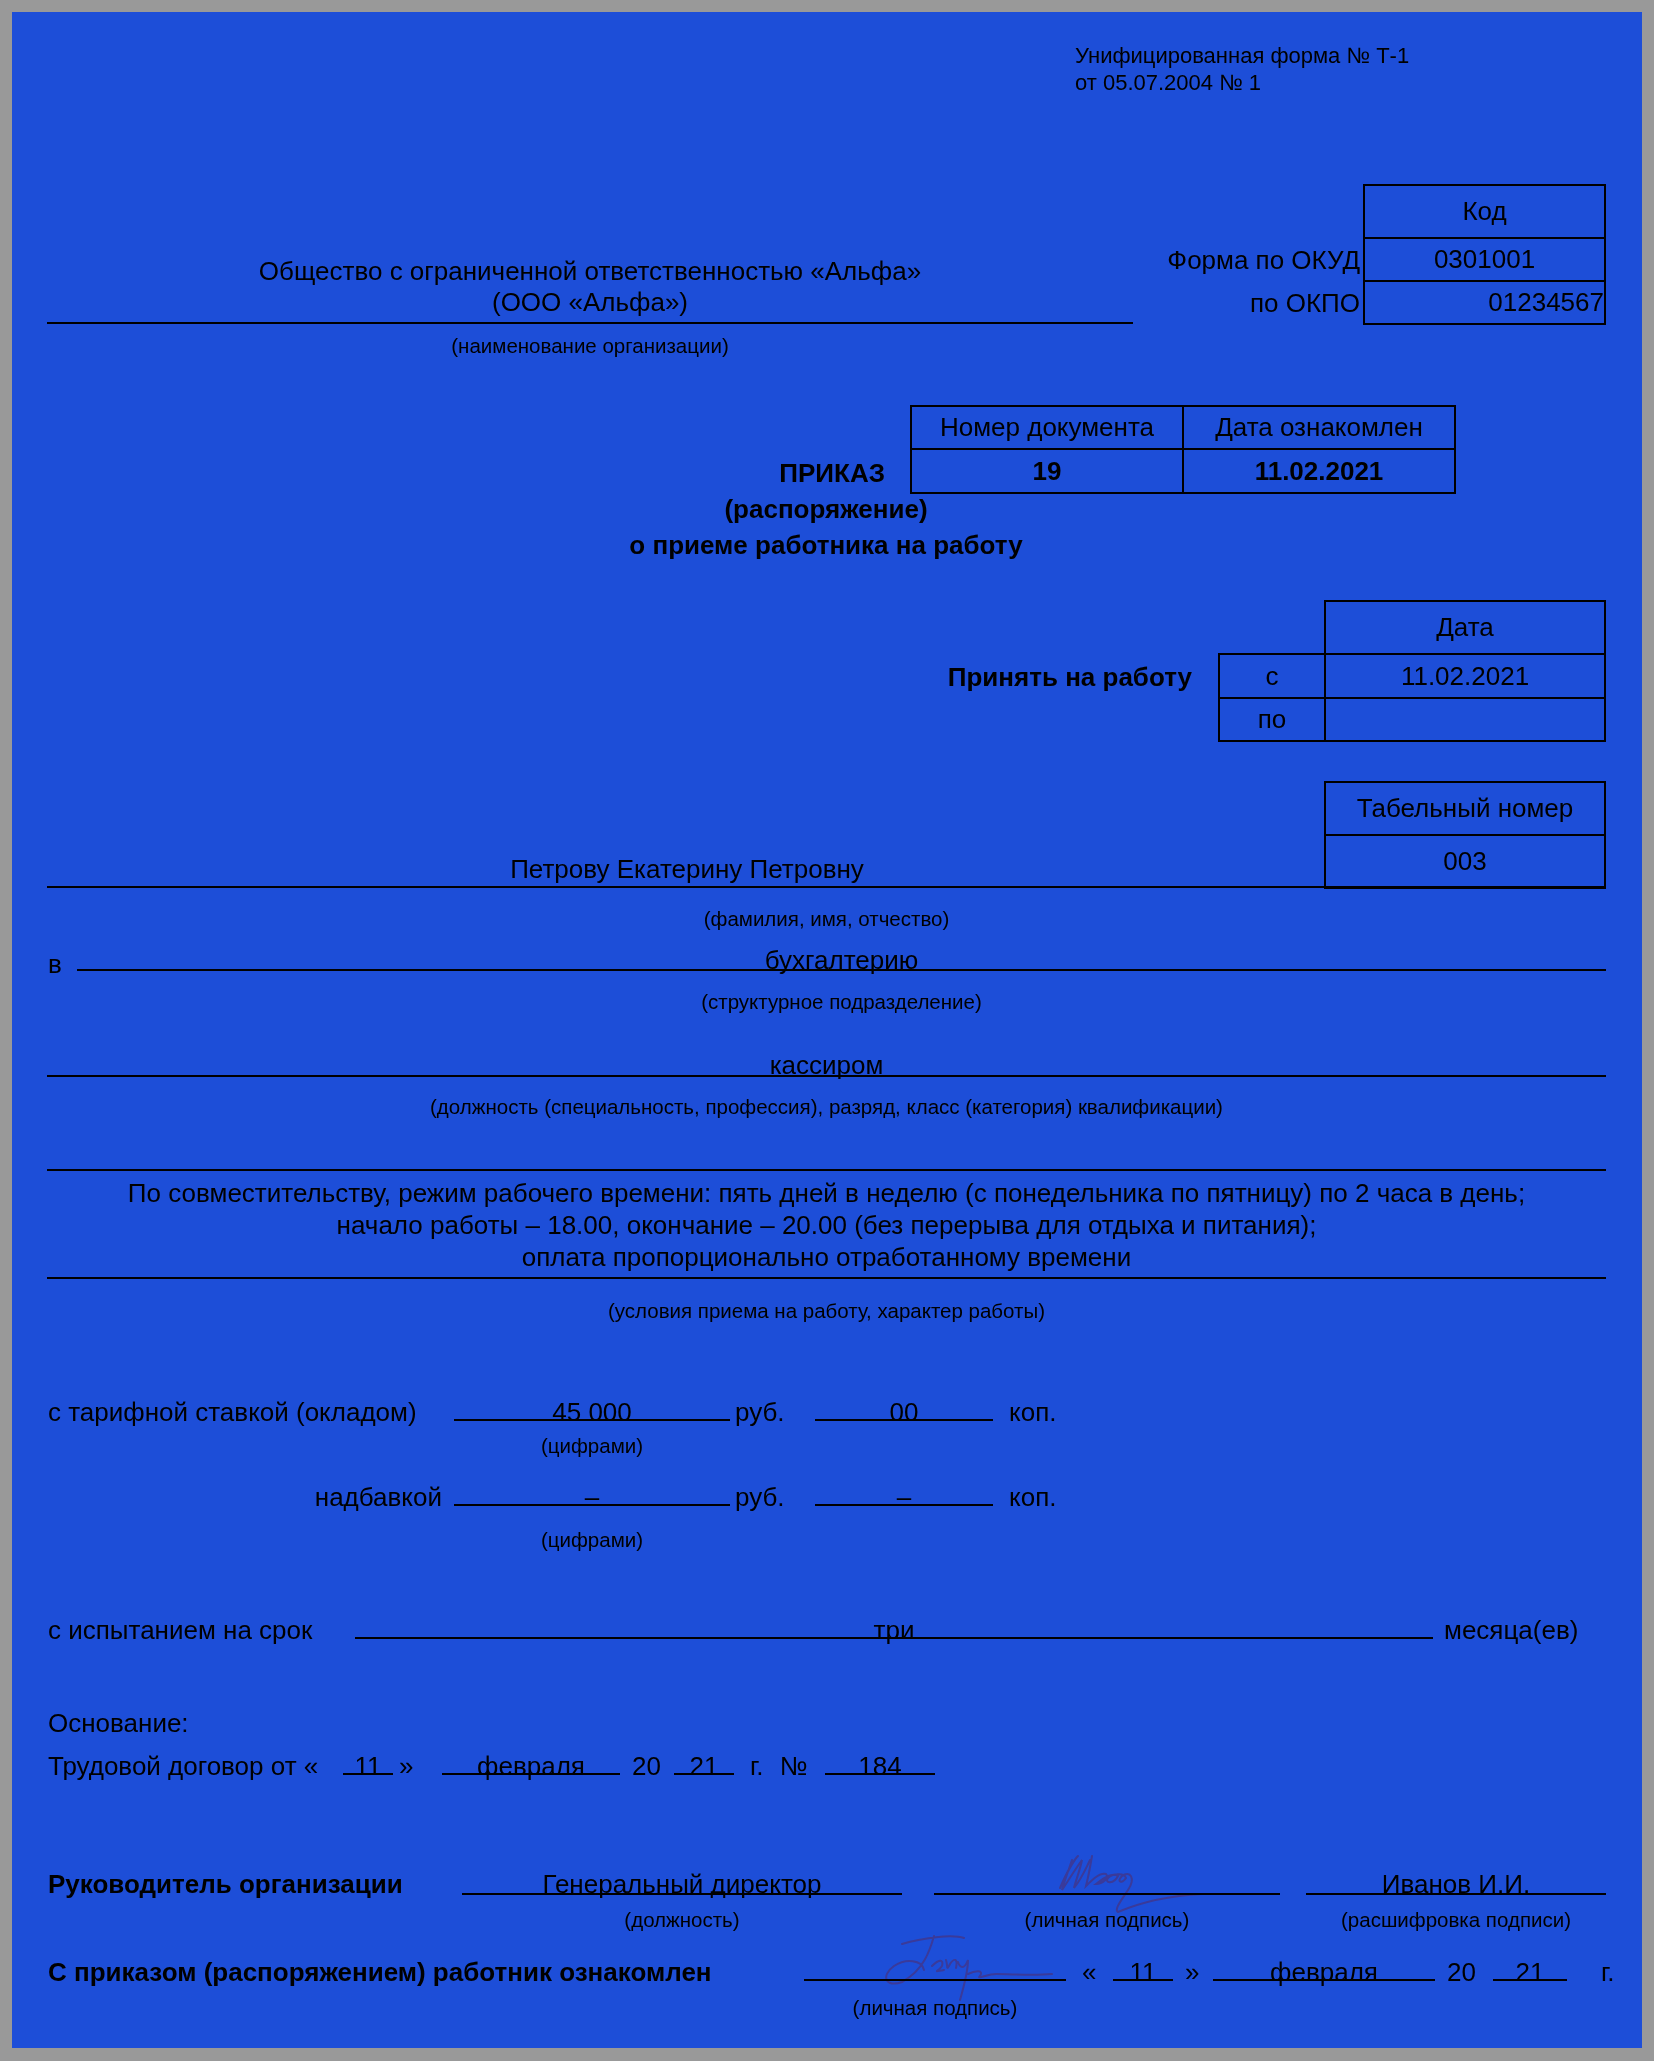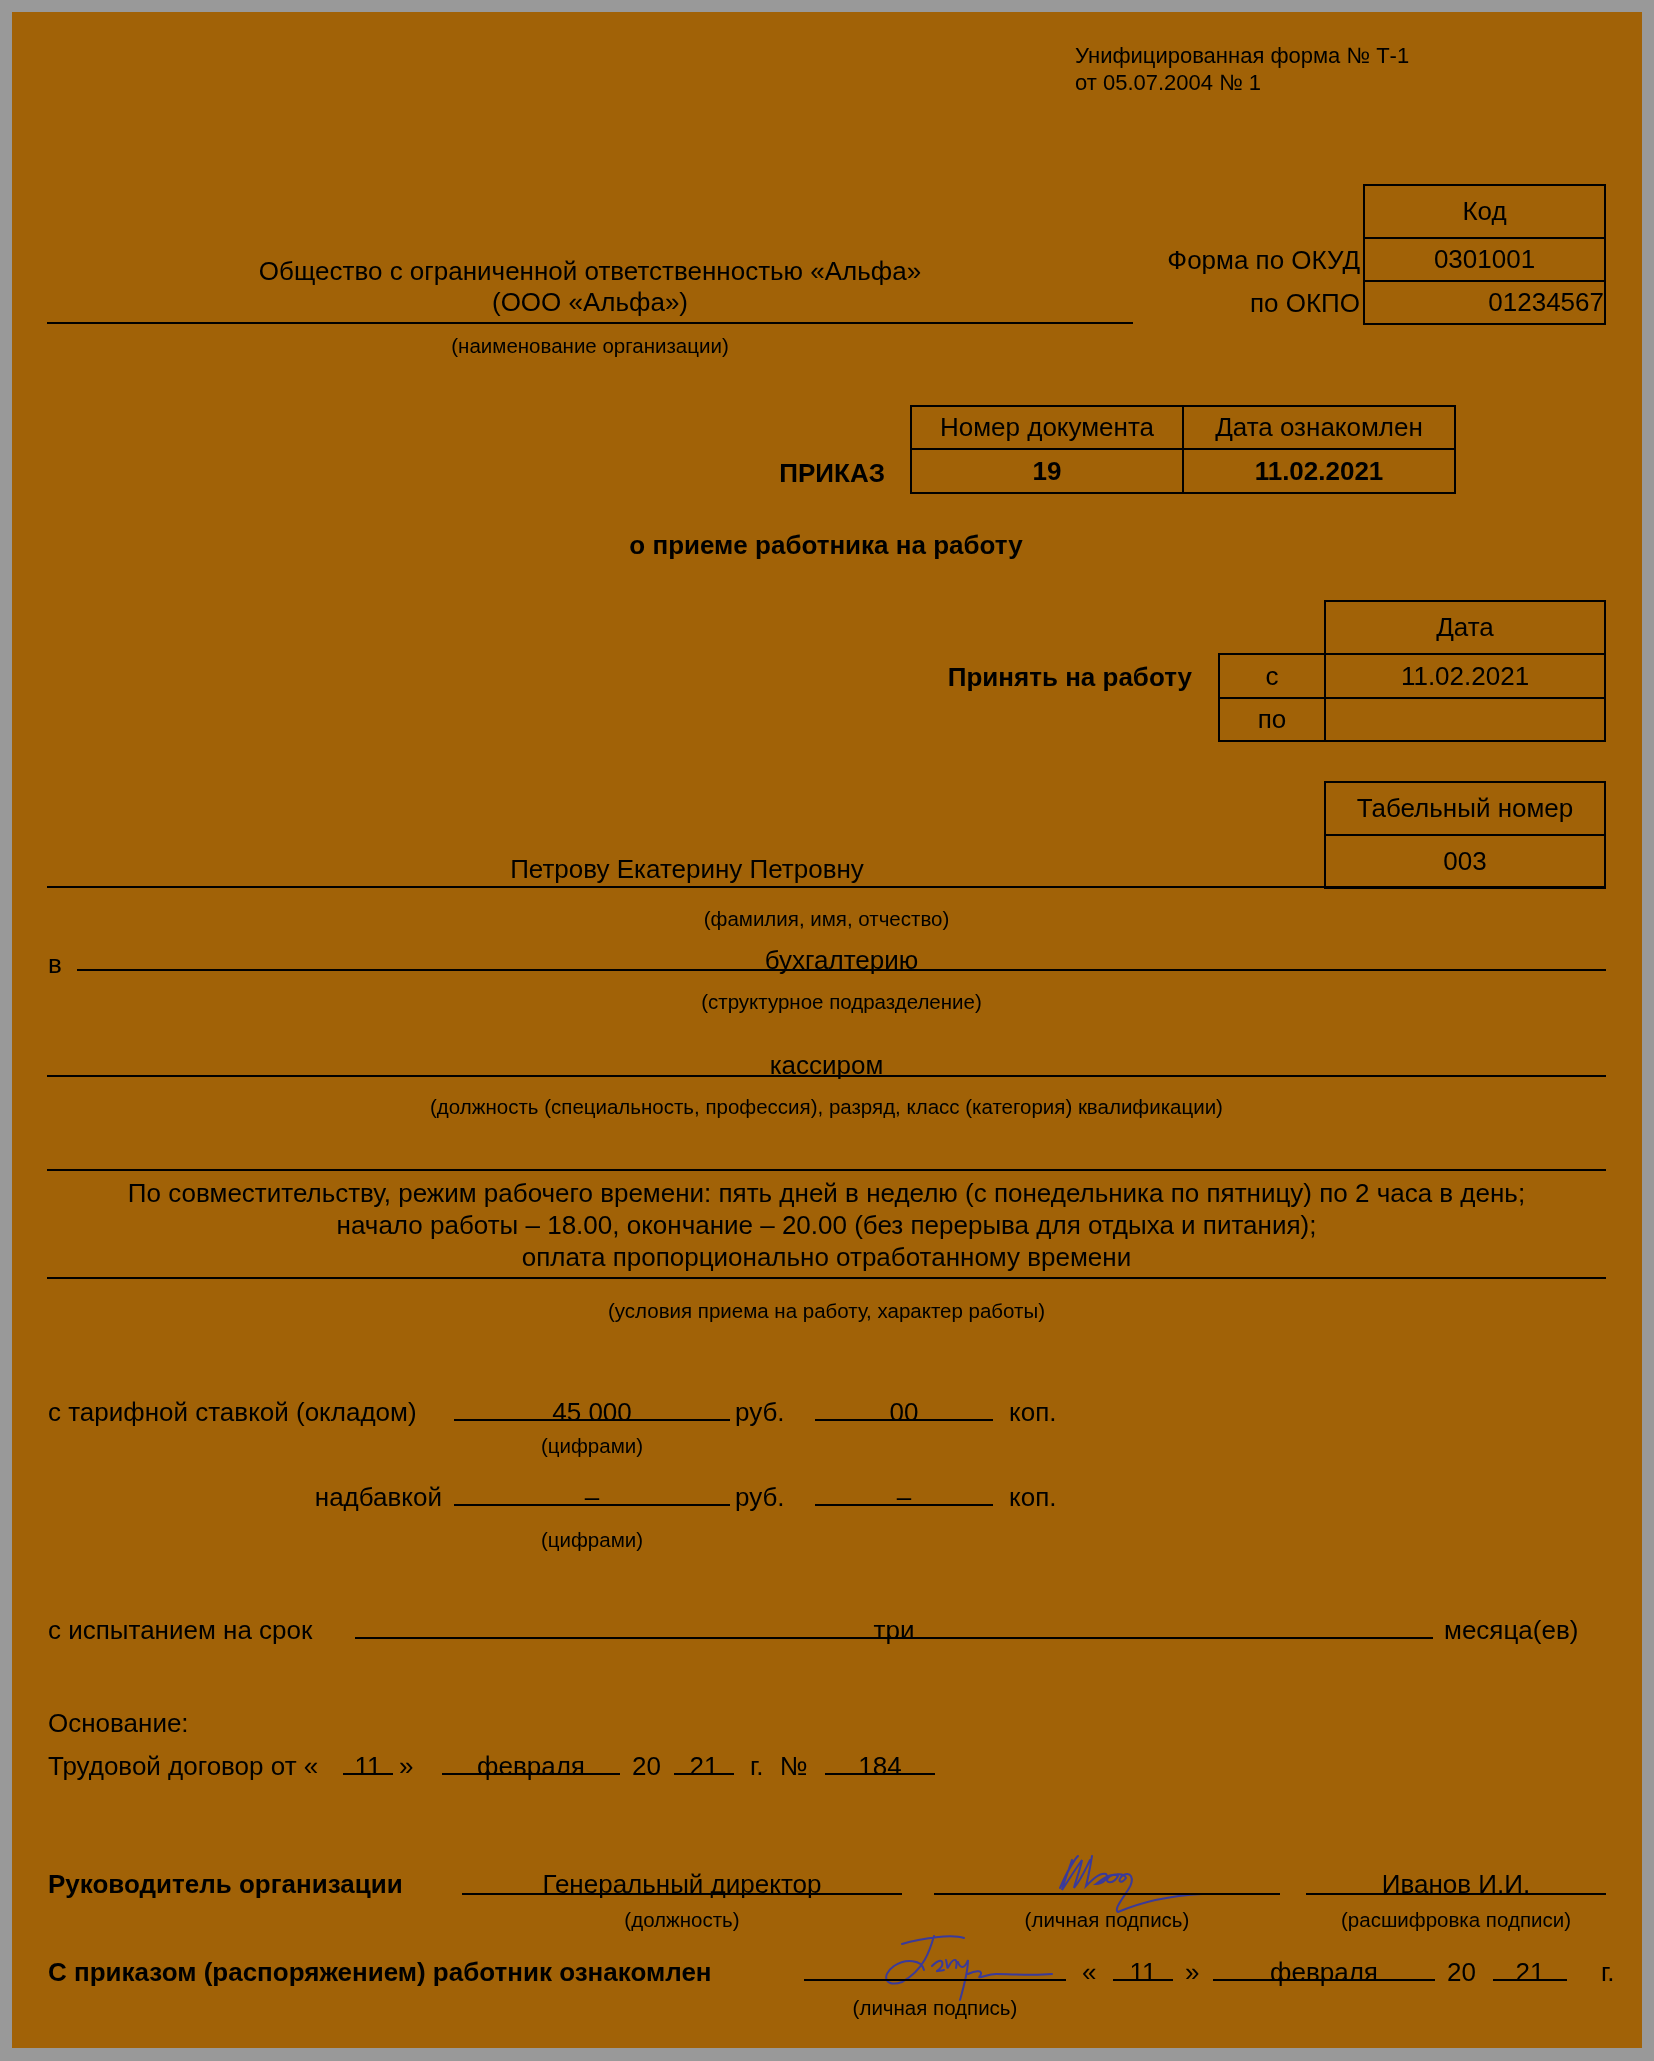--- a/index.html
+++ b/index.html
@@ -1,18 +1,18 @@
 <!DOCTYPE html>
 <html><head>
 <meta charset="utf-8">
 <style>
   html, body { margin:0; padding:0; }
   body { width:1654px; height:2061px; background:#999999; position:relative; overflow:hidden;
          font-family:"Liberation Sans", sans-serif; color:#000; }
-  #page { position:absolute; left:12px; top:12px; width:1630px; height:2036px; background:#a16207; }
+  #page { position:absolute; left:12px; top:12px; width:1630px; height:2036px; background:#1d4ed8; }
   .abs { position:absolute; white-space:nowrap; }
   .t { font-size:26px; line-height:30px; }
   .cap { font-size:20.5px; line-height:24px; }
   .hdr { font-size:22px; line-height:27px; }
   .b { font-weight:bold; }
   .c { text-align:center; }
   .r { text-align:right; }
   .line { position:absolute; height:0; border-top:2.5px solid #000; }
   .cell { position:absolute; border:2.5px solid #000; box-sizing:border-box; display:flex; align-items:center; justify-content:center; font-size:26px; }
   .sig { position:absolute; }
@@ -52,20 +52,21 @@
       <span>Дата ознакомлен</span>
     </div>
   <div class="cell b" style="left:898px; top:436px; width:274px; height:46px;">
       <span>19</span>
     </div>
   <div class="cell b" style="left:1170px; top:436px; width:274px; height:46px;">
       <span>11.02.2021</span>
     </div>
 
   <div class="abs t b r" style="right:757px; top:446px;">ПРИКАЗ</div>
+  <div class="abs t b c" style="left:514px; width:600px; top:482px;">(распоряжение)</div>
   <div class="abs t b c" style="left:514px; width:600px; top:518px;">о приеме работника на работу</div>
 
   <div class="cell" style="left:1312px; top:588px; width:282px; height:55px;">
       <span>Дата</span>
     </div>
   <div class="cell" style="left:1206px; top:641px; width:108px; height:46px;">
       <span>с</span>
     </div>
   <div class="cell" style="left:1312px; top:641px; width:282px; height:46px;">
       <span>11.02.2021</span>

